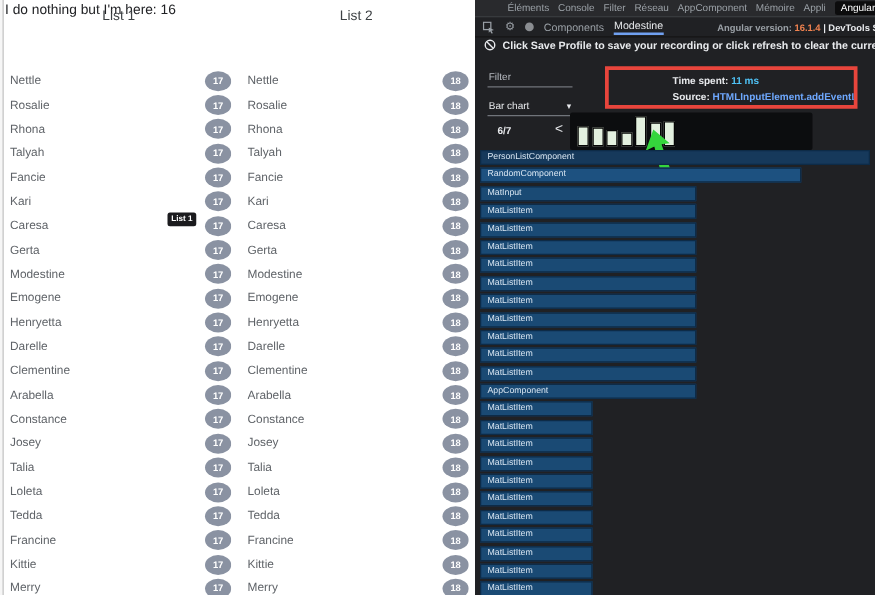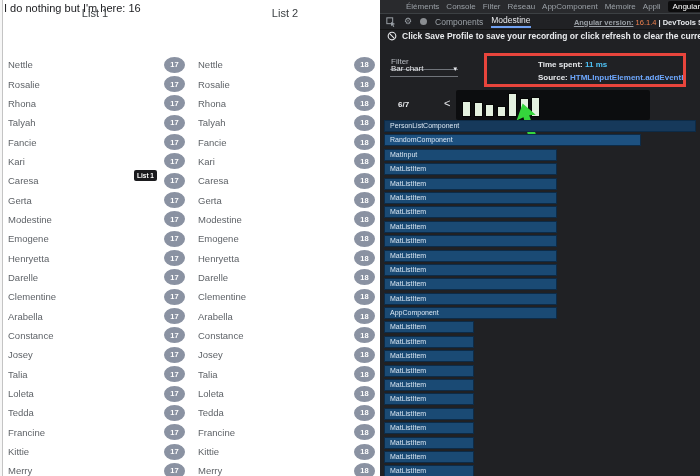--- a/index.html
+++ b/index.html
@@ -38,32 +38,32 @@
   .dt-tab-active { background:#0c0c0d; color:#fff; padding:1px 5px; border-radius:2px; }
 
   .dt-row2 { position:absolute; top:14px; left:0; right:0; height:16px; background:#202124;
              border-bottom:1px solid #141414; display:flex; align-items:center; gap:8px;
              padding:0 6px; font-size:8.5px; }
   .subtab { color:#9aa0a6; }
   .subtab-active { color:#e8eaed; border-bottom:2px solid #70a0f0; padding-bottom:1px; }
   .gear-glyph { font-size:9px; color:#9aa0a6; line-height:1; }
   .rec-circle { width:7px; height:7px; border-radius:50%; background:#8a8d91; }
   .version { position:absolute; right:-3px; top:3.5px; white-space:nowrap; font-size:7.5px; }
-  .version .vlabel { color:#9aa0a6; font-weight:bold;text-decoration:underline; }
-  .version .vnum { color:#f0824f; font-weight:normal; }
+  .version .vlabel { color:#9aa0a6; font-weight:bold; }
+  .version .vnum { color:#f0824f; font-weight:bold; }
   .version .vsuf { color:#e8eaed; font-weight:bold; }
 
   .banner { position:absolute; top:31px; left:7px; display:flex; align-items:center; gap:5px;
             font-size:8.5px; font-weight:600; color:#e8eaed; white-space:nowrap; }
 
   .filter-input { position:absolute; left:10px; top:55px; width:68px; background:transparent;
                   border:none; border-bottom:1px solid #70747a; color:#e8eaed; font-size:8px;
                   padding:2px 1px 3px; font-family:"Liberation Sans", sans-serif; outline:none; }
   .filter-input::placeholder { color:#b6bac0; }
-  .chart-select { position:absolute; left:10px; top:62px; width:68px; border-bottom:1px solid #70747a;
+  .chart-select { position:absolute; left:10px; top:78px; width:68px; border-bottom:1px solid #70747a;
                   font-size:8px; color:#e8eaed; padding:2px 1px 3px; display:flex;
                   align-items:center; justify-content:space-between; cursor:pointer; }
   .chart-select .caret { font-size:7px; color:#e8eaed; }
 
   .tooltip-red-box { position:absolute; left:104px; top:53px; width:202px; height:34px;
                      border:3px solid #e8453c; padding:2px 7px; font-size:8px; line-height:13px;
                      white-space:nowrap; overflow:hidden; }
   .tt-label { color:#e8eaed; font-weight:bold;margin-left:44px; }
   .tt-time  { color:#4fc3f7; font-weight:bold;text-align:right; }
   .tt-src   { color:#6ea8fe; font-weight:bold; }

